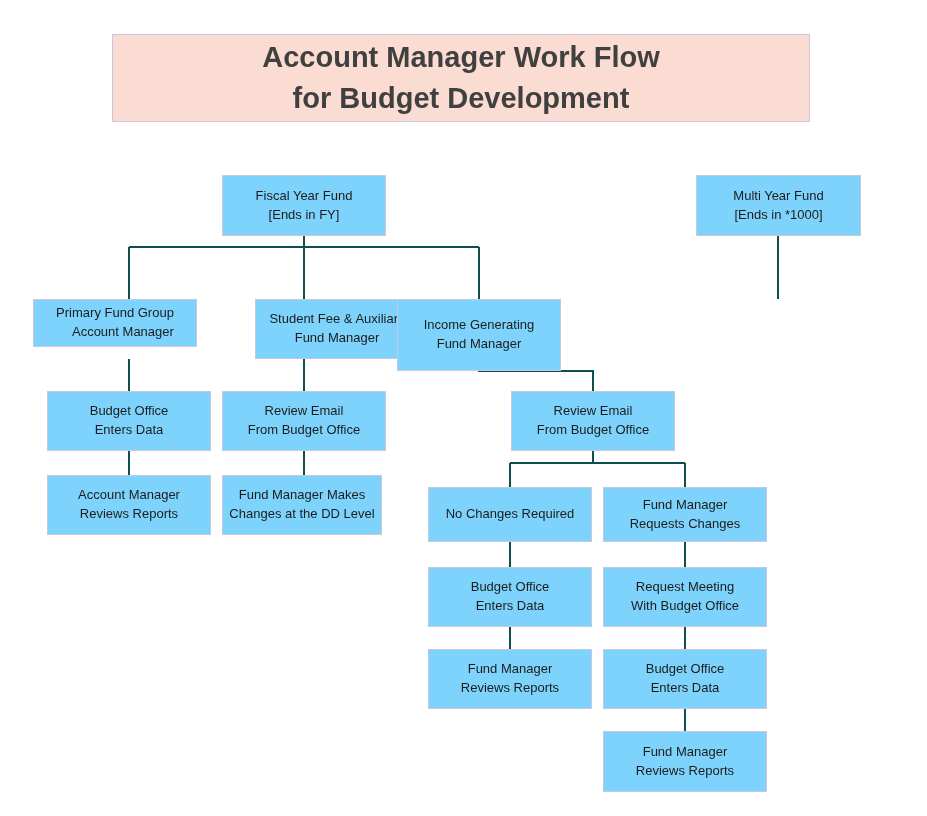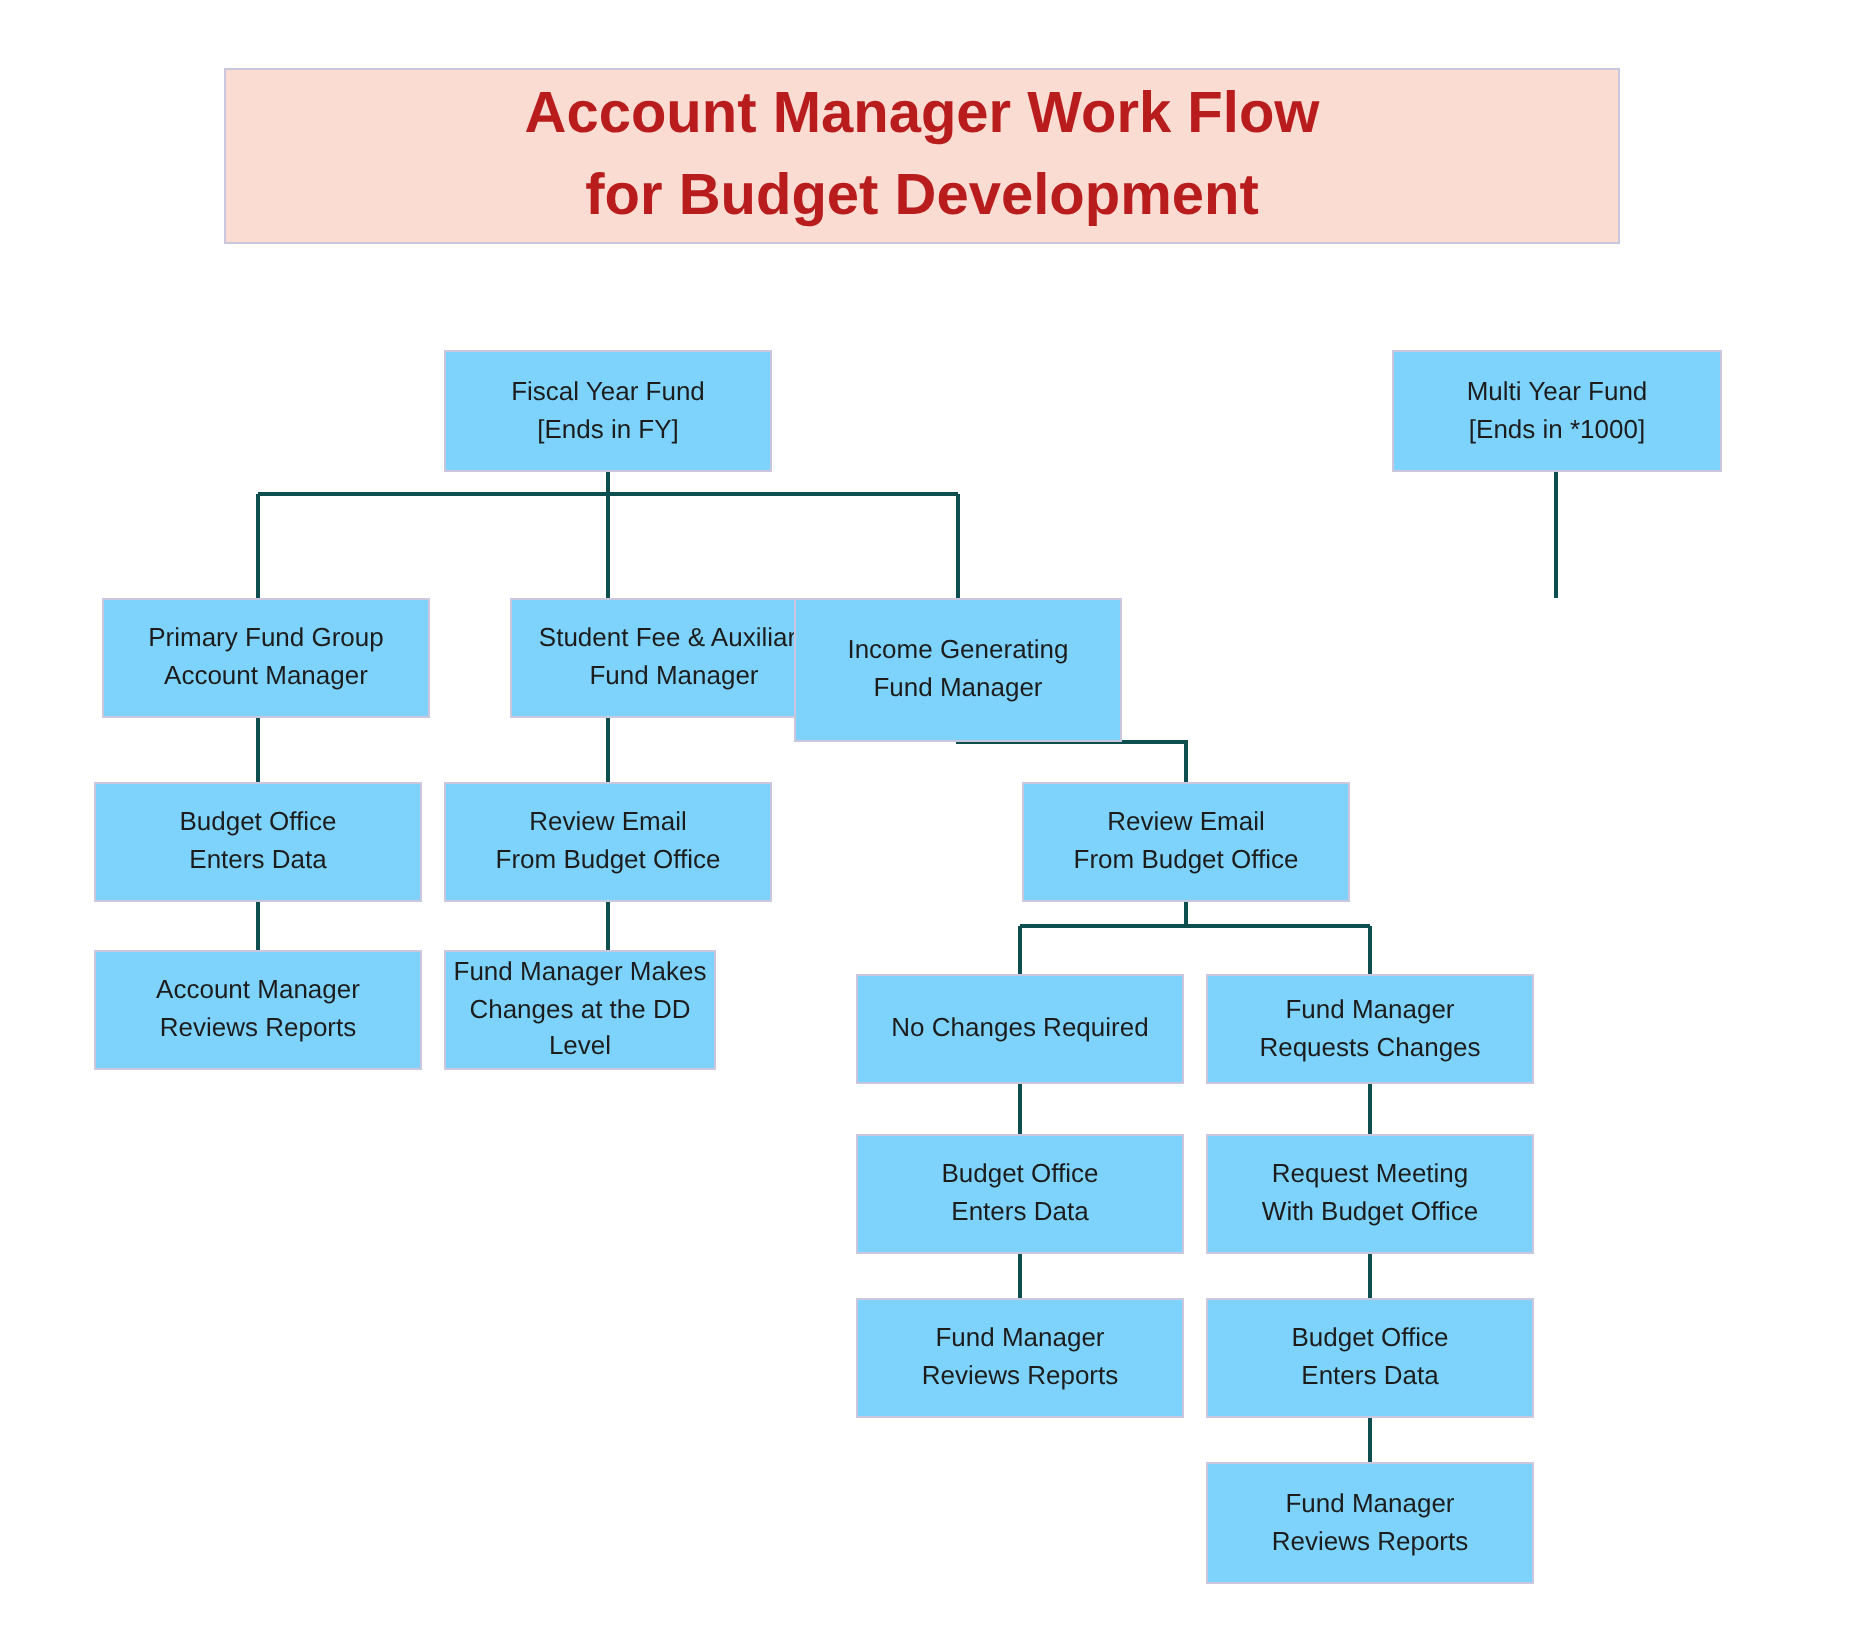--- a/index.html
+++ b/index.html
@@ -37,21 +37,21 @@
     z-index: 2;
     background: #fadcd2;
     border: 1px solid #c9c6de;
     display: flex;
     align-items: center;
     justify-content: center;
     text-align: center;
     font-size: 29px;
     font-weight: bold;
     line-height: 1.42;
-    color: #b91c1c;
+    color: #404040;
     white-space: pre-line;
     box-sizing: border-box;
   }
   .edge { stroke: #0d4f4f; stroke-width: 2; fill: none; }
 </style>
 </head>
 <body>
 
 <div class="canvas">
 
@@ -84,21 +84,21 @@
 
   <div class="title-box" style="left:112px; top:34px; width:698px; height:88px;">Account Manager Work Flow
 for Budget Development</div>
 
   <div class="node" style="left:222px; top:175px; width:164px; height:61px;">Fiscal Year Fund
 [Ends in FY]</div>
 
   <div class="node" style="left:696px; top:175px; width:165px; height:61px;">Multi Year Fund
 [Ends in *1000]</div>
 
-  <div class="node" style="left:51px; top:299px; width:164px; height:60px;">Primary Fund Group
+  <div class="node" style="left:33px; top:299px; width:164px; height:48px;text-align:right;">Primary Fund Group
 Account Manager</div>
 
   <div class="node" style="left:222px; top:299px; width:164px; height:60px;margin-left:33px;">Student Fee &amp; Auxiliary
 Fund Manager</div>
 
   <div class="node" style="left:397px; top:299px; width:164px; height:72px;">Income Generating
 Fund Manager</div>
 
 
   <div class="node" style="left:47px; top:391px; width:164px; height:60px;">Budget Office
@@ -106,21 +106,21 @@
 
   <div class="node" style="left:222px; top:391px; width:164px; height:60px;">Review Email
 From Budget Office</div>
 
   <div class="node" style="left:511px; top:391px; width:164px; height:60px;">Review Email
 From Budget Office</div>
 
   <div class="node" style="left:47px; top:475px; width:164px; height:60px;">Account Manager
 Reviews Reports</div>
 
-  <div class="node" style="left:222px; top:475px; width:136px; height:60px;">Fund Manager Makes
+  <div class="node" style="left:222px; top:475px; width:160px; height:60px;">Fund Manager Makes
 Changes at the DD Level</div>
 
   <div class="node" style="left:428px; top:487px; width:164px; height:55px;">No Changes Required</div>
 
   <div class="node" style="left:603px; top:487px; width:164px; height:55px;">Fund Manager
 Requests Changes</div>
 
   <div class="node" style="left:428px; top:567px; width:164px; height:60px;">Budget Office
 Enters Data</div>
 

